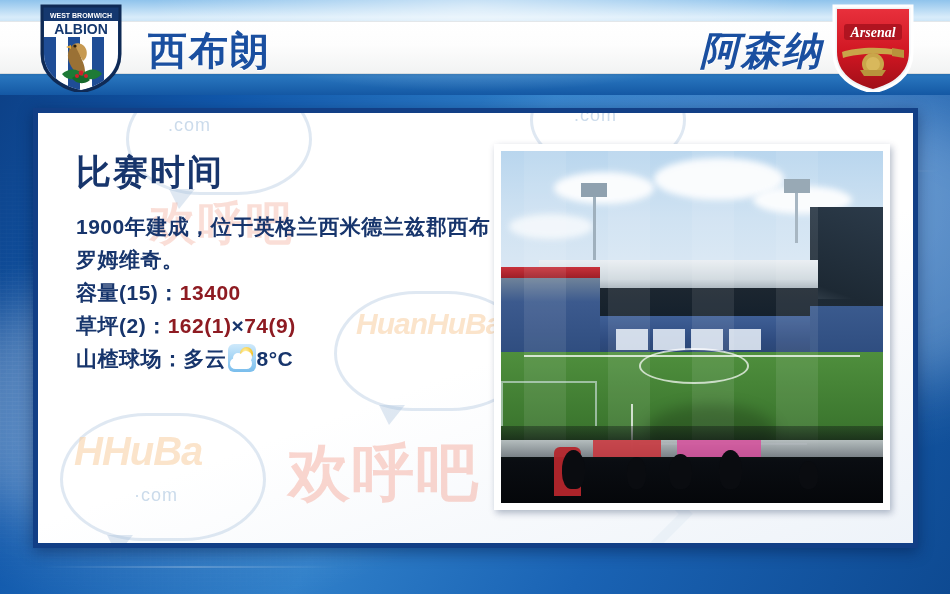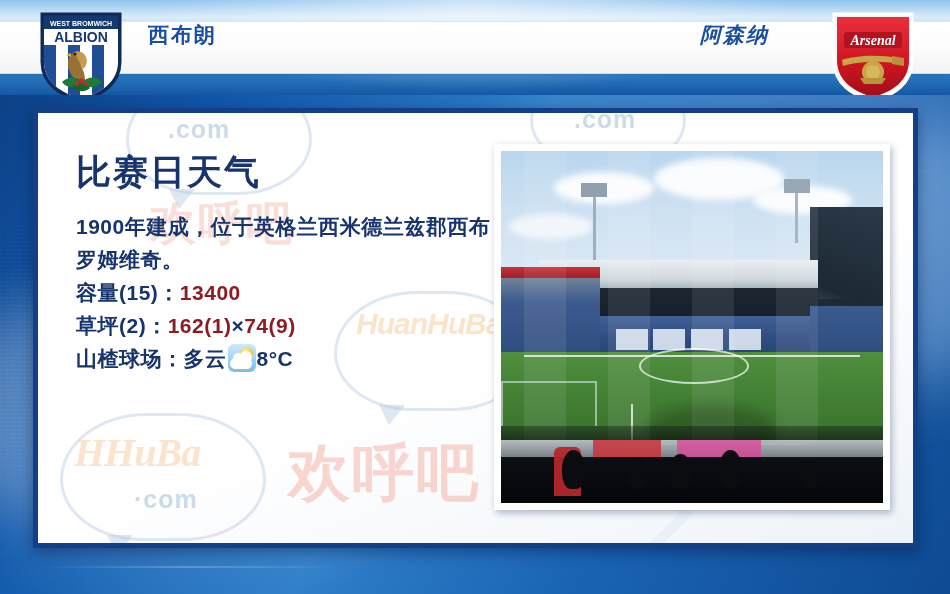--- a/index.html
+++ b/index.html
@@ -31,49 +31,49 @@
   .header{position:absolute;left:0;top:0;width:950px;height:95px;overflow:hidden;}
   .header-bg{position:absolute;inset:0;
     background:
       radial-gradient(ellipse 460px 120px at 50% 8%, rgba(255,255,255,.55), rgba(255,255,255,0) 70%),
       linear-gradient(180deg,#8fc3ec 0%,#d8ecfa 18%,#9ccbee 42%,#2f7fc6 74%,#1458a4 100%);
   }
   .header-band{position:absolute;left:0;top:21px;width:950px;height:51px;
     background:linear-gradient(180deg,#ffffff 0%,#fdfdfd 45%,#f2f3f3 100%);
     border-top:1px solid #e3e7ea;border-bottom:1px solid #d9dde0;
     box-shadow:0 1px 2px rgba(0,0,0,.10);}
-  .team-name{position:absolute;top:9px;height:51px;line-height:51px;
-    font-size:21px;font-weight:bold;color:#1a4fa0;letter-spacing:2px;
+  .team-name{position:absolute;top:25px;height:51px;line-height:51px;
+    font-size:39px;font-weight:bold;color:#1a4fa0;letter-spacing:2px;
     text-shadow:0 1px 0 rgba(255,255,255,.9);}
   .team-name.home{left:148px;}
   .team-name.away{left:700px;font-style:italic;}
   .center-logo{position:absolute;left:414px;top:21px;width:121px;height:51px;
     background:linear-gradient(180deg,#f79a35 0%,#f08a20 55%,#e8801a 100%);
     display:flex;align-items:center;justify-content:center;}
   .center-logo span{font-size:22px;font-weight:bold;color:#fff;letter-spacing:0px;
     text-shadow:1px 1px 0 rgba(150,70,0,.45);}
 
   
-  .crest{position:absolute;top:12px;width:86px;height:88px;}
+  .crest{position:absolute;top:4px;width:86px;height:88px;}
   .crest.wba{left:38px;}
   .crest.ars{left:830px;}
 
   
   .card{position:absolute;left:33px;top:108px;width:885px;height:440px;
     background:#123f86;padding:5px;box-sizing:border-box;
     box-shadow:0 4px 14px rgba(0,20,60,.45);}
   .card-inner{position:relative;width:100%;height:100%;overflow:hidden;
     background:linear-gradient(160deg,#ffffff 0%,#ffffff 55%,#eef3f9 100%);}
 
   
   .wm{position:absolute;pointer-events:none;user-select:none;}
   .wm-bubble{border:3px solid rgba(170,195,220,.38);border-radius:42% 42% 40% 40%/52% 52% 48% 48%;}
   .wm-bubble::after{content:"";position:absolute;left:22%;bottom:-17px;width:0;height:0;
     border-left:10px solid transparent;border-right:16px solid transparent;border-top:20px solid rgba(170,195,220,.38);}
-  .wm-dotcom{position:absolute;font-size:25px;font-weight:bold;color:rgba(160,190,218,.55);letter-spacing:1px;}
+  .wm-dotcom{position:absolute;font-size:18px;font-weight:normal;color:rgba(160,190,218,.55);letter-spacing:1px;}
   .wm-hhuba{position:absolute;font-size:40px;font-weight:bold;font-style:italic;color:rgba(248,205,160,.55);letter-spacing:-1px;}
   .wm-cn{position:absolute;font-size:62px;font-weight:bold;color:rgba(243,158,140,.42);letter-spacing:2px;}
   .wm-cn.small{font-size:46px;color:rgba(243,168,150,.38);}
   .wm-arrow{position:absolute;width:120px;height:120px;border-top:10px solid rgba(192,214,234,.35);border-right:10px solid rgba(192,214,234,.35);transform:rotate(45deg);}
 
   
   .info{position:absolute;left:38px;top:36px;z-index:4;}
   .stad-title{font-size:35px;font-weight:bold;color:#17356c;letter-spacing:2px;margin:0 0 14px 0;
     text-shadow:0 1px 0 rgba(255,255,255,.6);}
   .desc{font-size:21px;font-weight:bold;color:#17356c;line-height:33px;letter-spacing:.5px;margin:0;max-width:420px;}
@@ -222,30 +222,30 @@
     <div class="card-inner">
 
       <div class="wm wm-bubble" style="left:88px;top:-34px;width:180px;height:110px;"></div>
       <div class="wm-dotcom" style="left:130px;top:2px;">.com</div>
       <div class="wm wm-bubble" style="left:492px;top:-44px;width:150px;height:92px;"></div>
       <div class="wm-dotcom" style="left:536px;top:-8px;">.com</div>
       <div class="wm wm-bubble" style="left:22px;top:300px;width:200px;height:122px;"></div>
       <div class="wm-dotcom" style="left:96px;top:372px;">·com</div>
       <div class="wm wm-bubble" style="left:296px;top:178px;width:190px;height:114px;"></div>
 
-      <div class="wm-hhuba" style="left:36px;top:316px;font-family:Liberation Serif, serif;">HHuBa</div>
+      <div class="wm-hhuba" style="left:36px;top:316px;">HHuBa</div>
       <div class="wm-hhuba" style="left:318px;top:194px;font-size:30px;">HuanHuBa</div>
 
       <div class="wm-cn" style="left:250px;top:318px;">欢呼吧</div>
       <div class="wm-cn small" style="left:112px;top:80px;">欢呼吧</div>
 
       <div class="wm wm-arrow" style="left:498px;top:336px;opacity:.5;"></div>
 
       <div class="info">
-        <div class="stad-title">比赛日天气</div>
+        <div class="stad-title">比赛时间</div>
         <div class="desc">1900年建成，位于英格兰西米德兰兹郡西布罗姆维奇。</div>
 
         <div class="row">
           <span>容量(15)：</span><span class="val">13400</span>
         </div>
 
         <div class="row">
           <span>草坪(2)：</span><span class="val">162(1)</span><span class="val-dark">×</span><span class="val">74(9)</span>
         </div>
 

